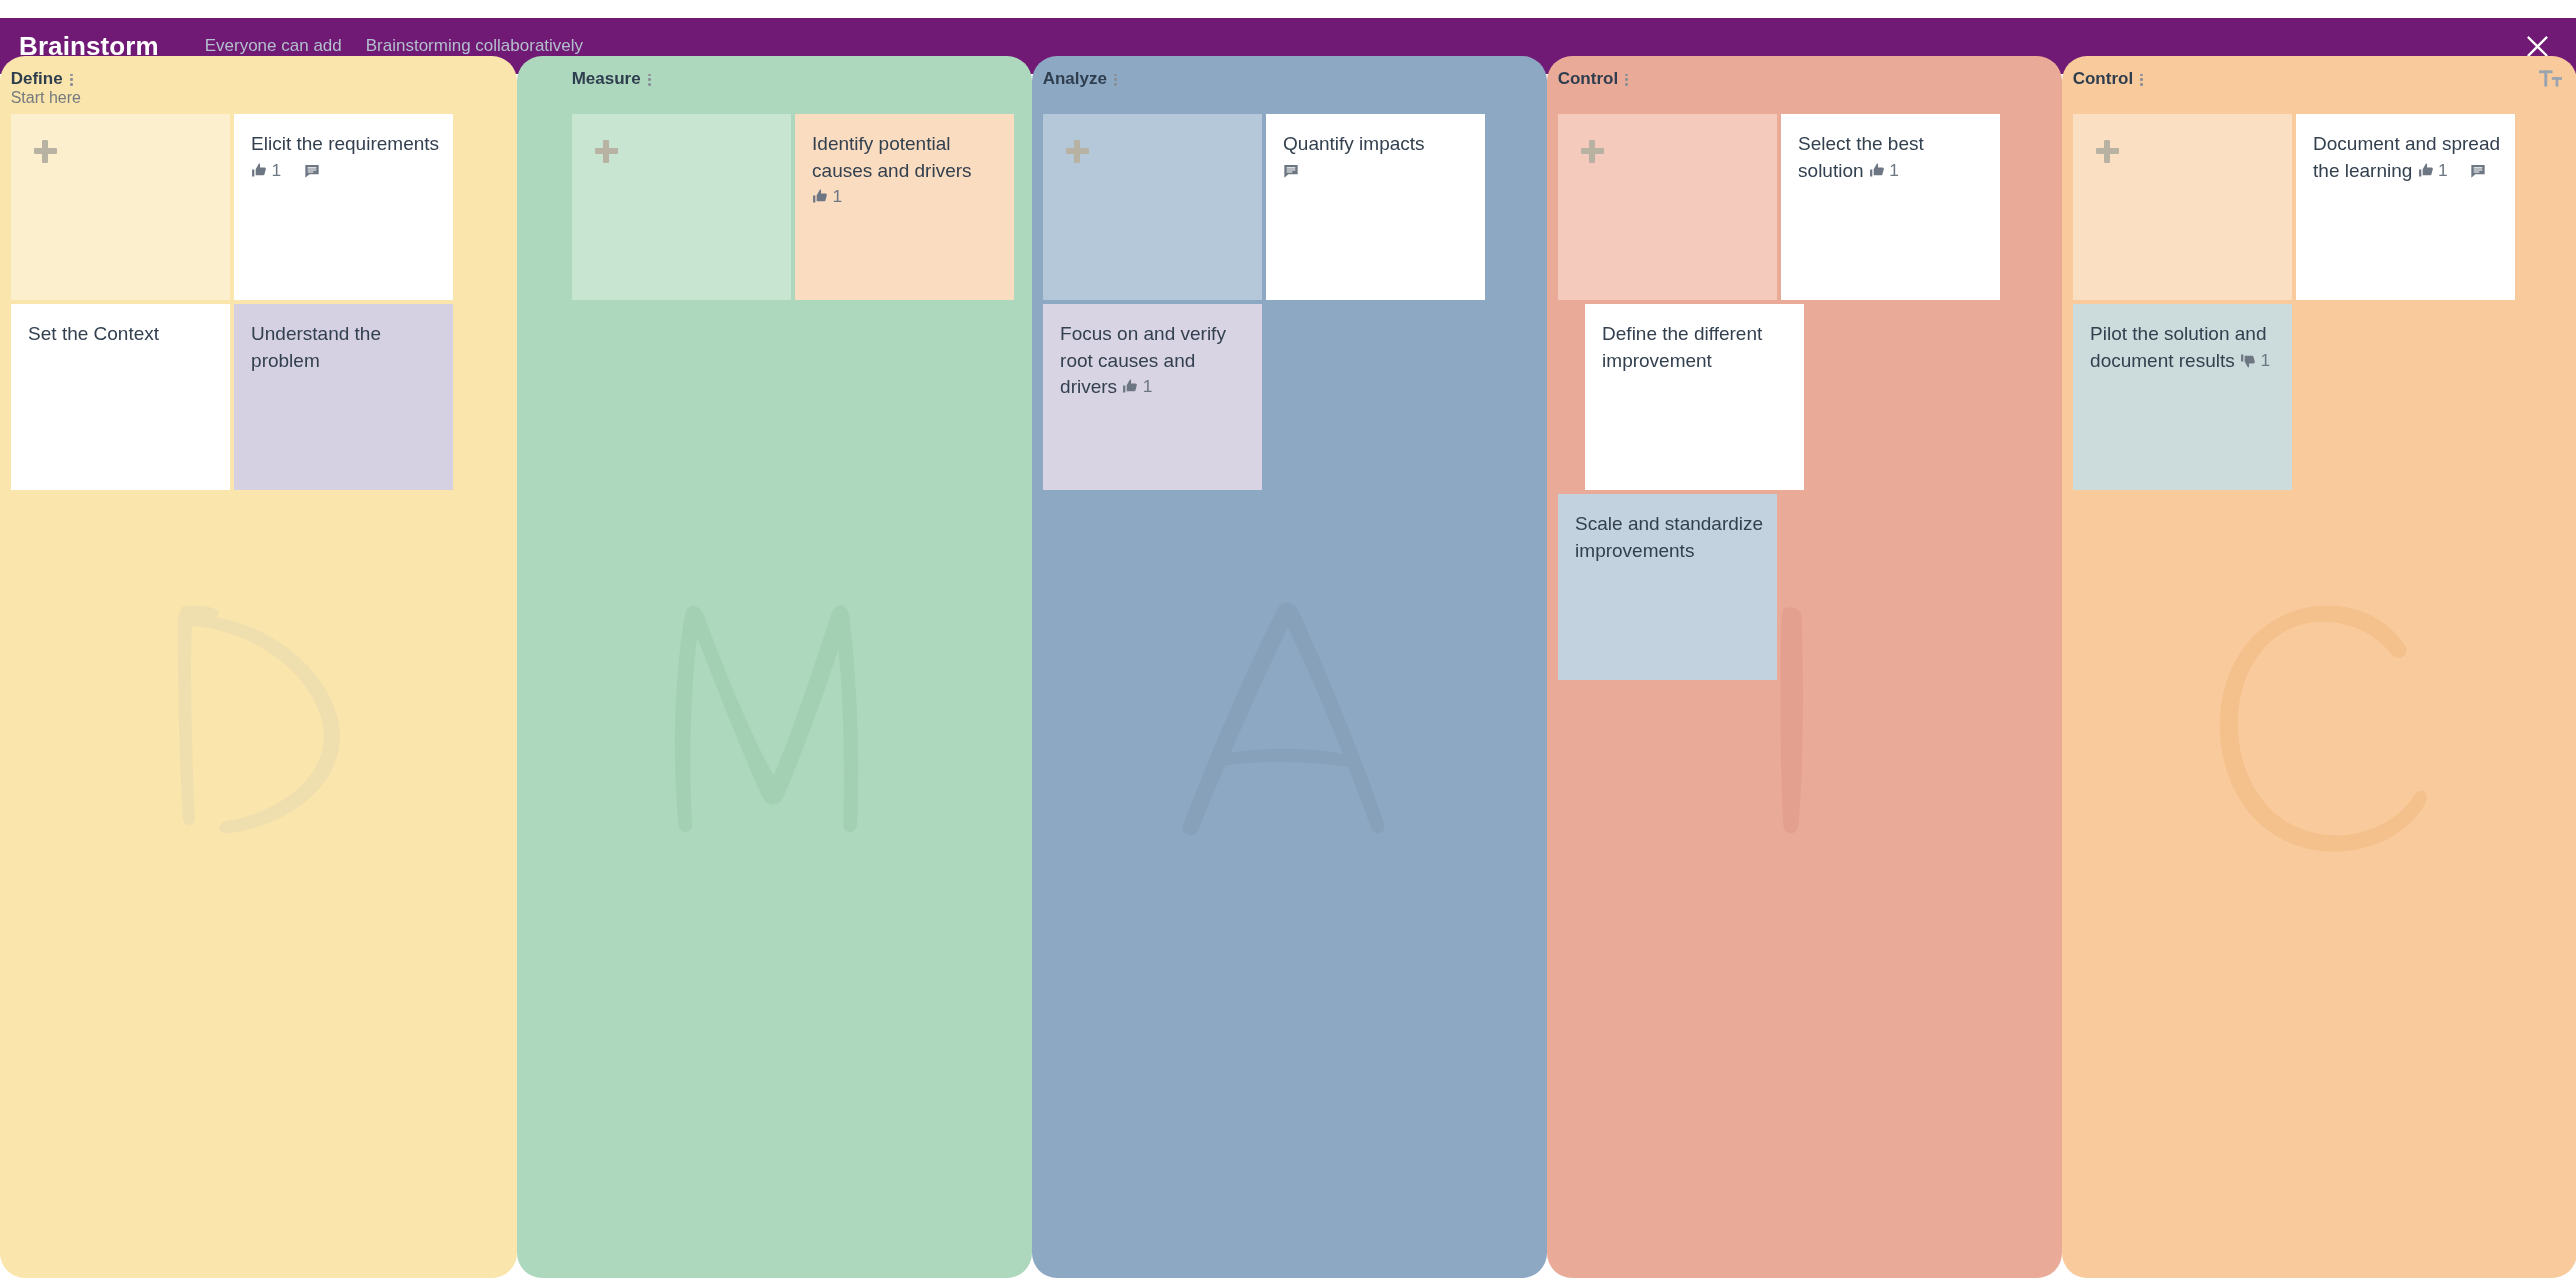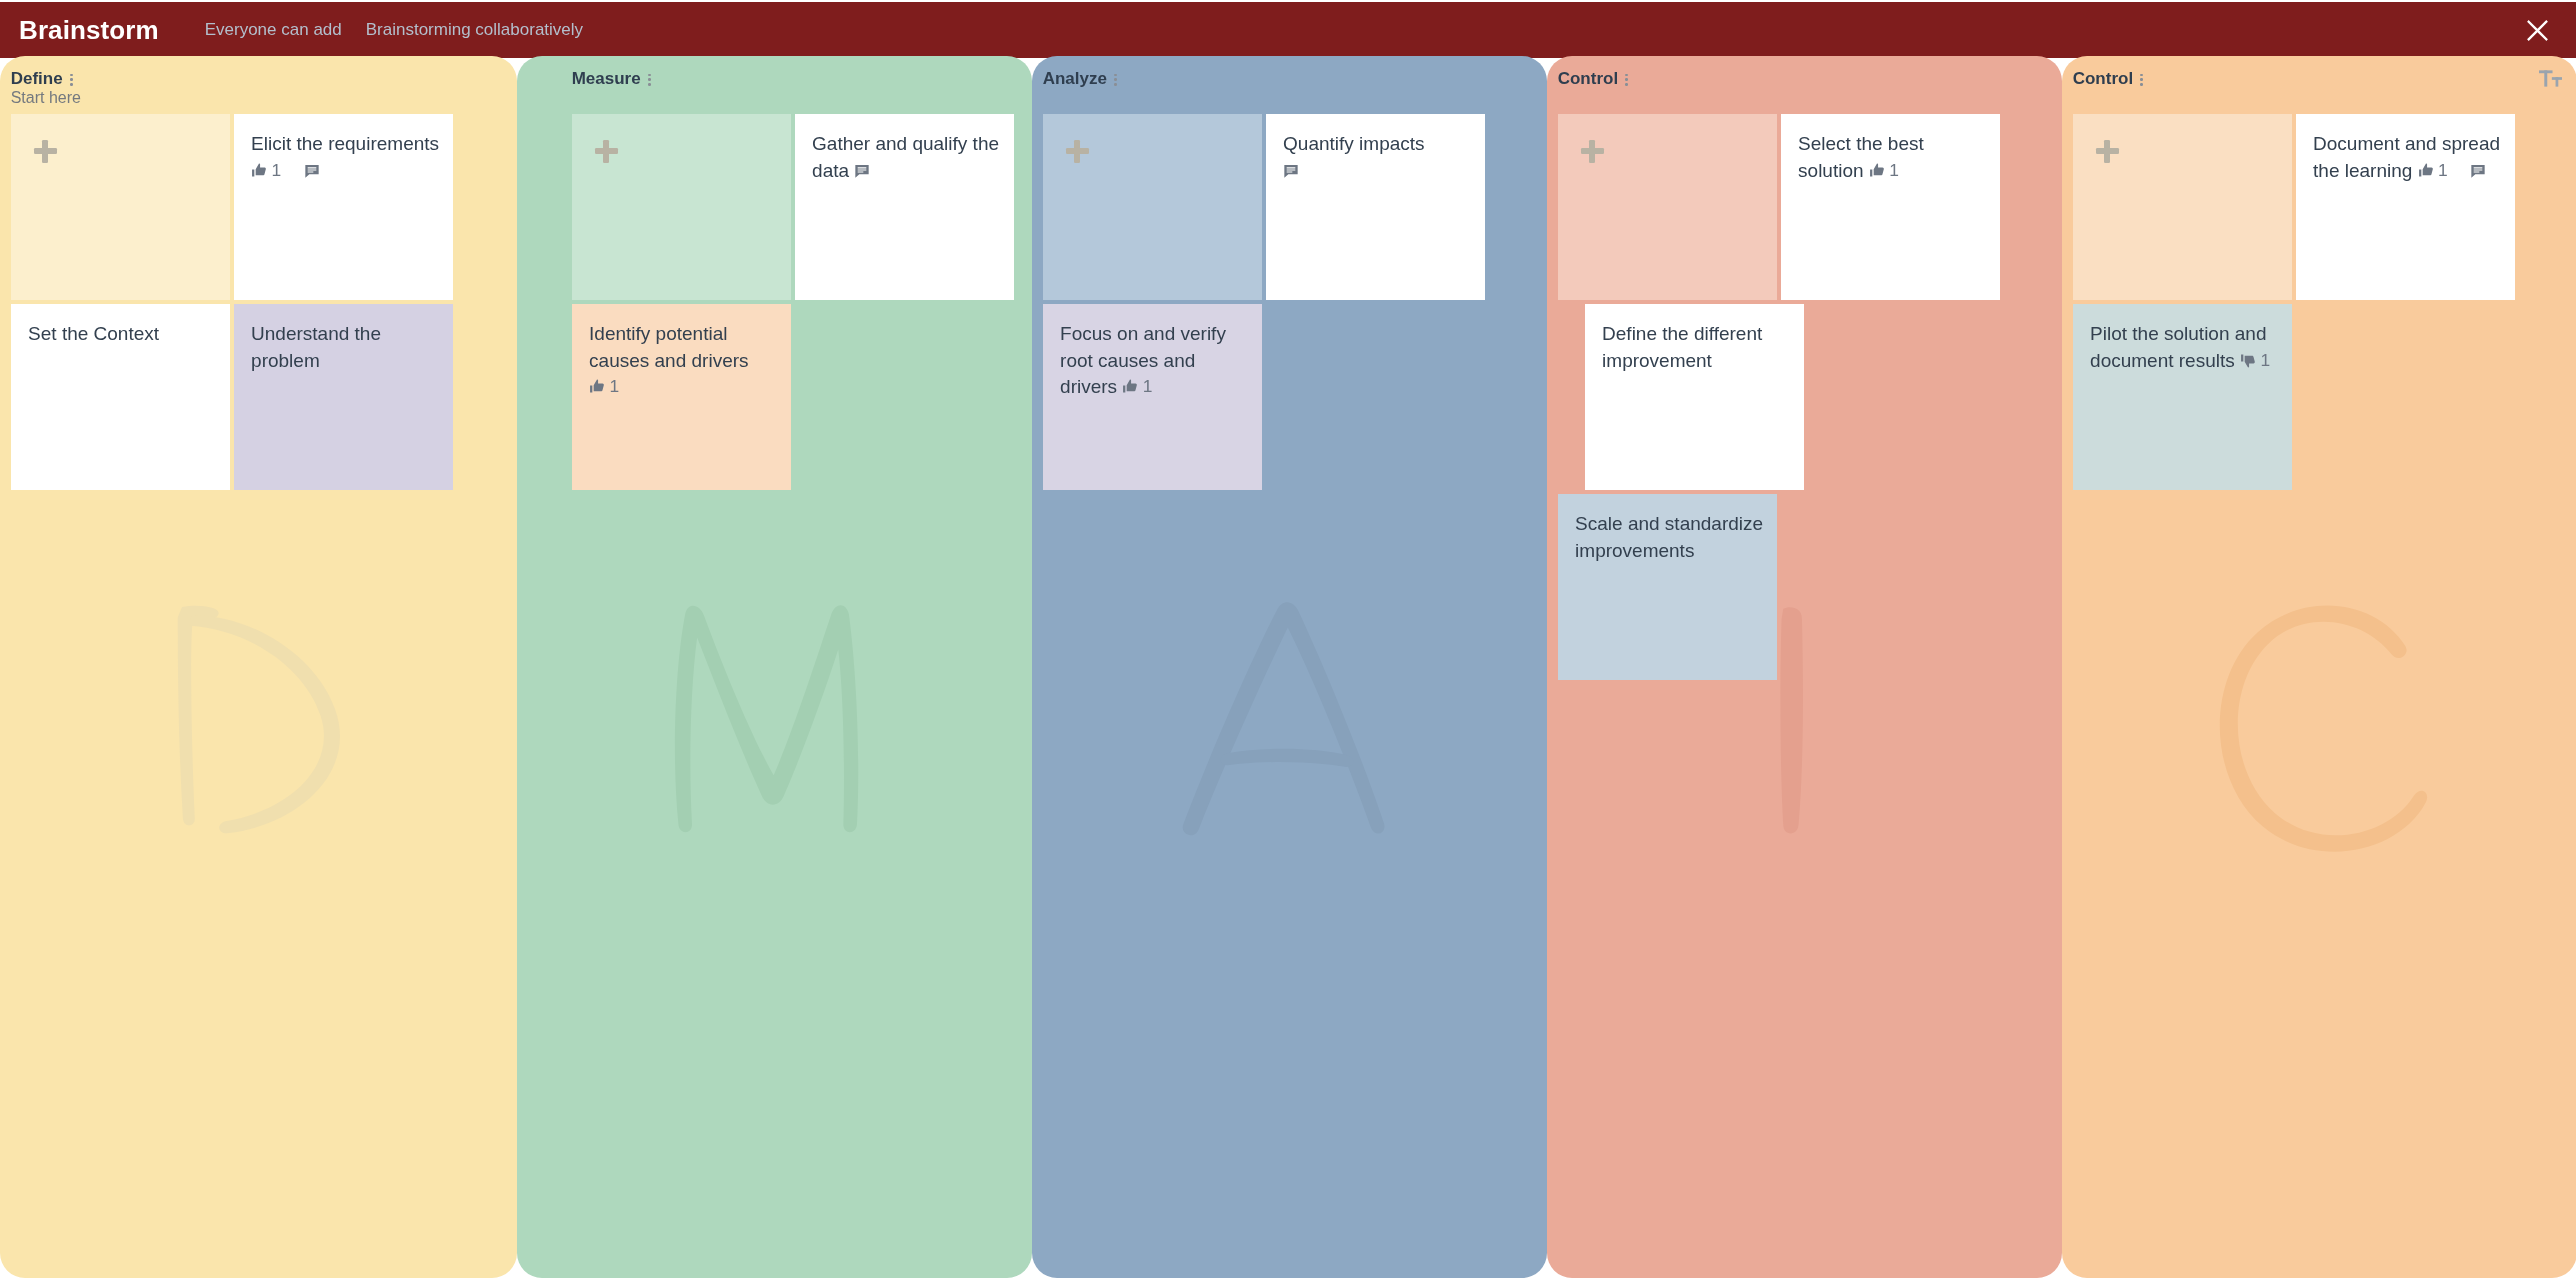--- a/index.html
+++ b/index.html
@@ -6,23 +6,23 @@
   * { box-sizing: border-box; margin: 0; padding: 0; }
   html, body {
     width: 2576px; height: 1278px;
     font-family: "Liberation Sans", sans-serif;
     background: #ffffff;
     overflow: hidden;
   }
 
   
   .topbar {
-    position: absolute; top: 2px; left: 0;
+    position: absolute; top: 18px; left: 0;
     width: 2576px; height: 56px;
-    background: #7f1d1d;
+    background: #701a75;
     display: flex; align-items: center;
   }
   .board-title {
     color: #ffffff;
     font-size: 26px;
     font-weight: 600;
     margin-left: 19px;
     letter-spacing: 0.1px;
     white-space: nowrap;
   }
@@ -225,28 +225,20 @@
             <i></i>
             <i></i>
             <i></i>
           </div>
         </div>
       </div>
       <div class="cards">
         <div class="card add" style="background: rgb(200, 229, 210);">
           <div class="plus"></div>
         </div>
-        <div class="card" style="background: rgb(255, 255, 255);"><span>Gather and qualify the data</span> <span class="meta">
-            <span>
-              <svg width="16" height="16" viewBox="0 0 24 24" aria-hidden="true">
-    <path fill="#6d7683" d="M2 3h20v14H8l-6 5z"></path>
-    <path fill="#ffffff" d="M5.5 6.5h13v1.7h-13zM5.5 9.6h13v1.7h-13zM5.5 12.7h8.5v1.7H5.5z"></path>
-  </svg>
-            </span>
-          </span></div>
         <div class="card" style="background: rgb(250, 220, 192);"><span>Identify potential causes and drivers</span> <span class="meta">
             <span>
               <svg width="17" height="17" viewBox="0 0 24 24" aria-hidden="true">
     <path fill="#6d7683" d="M1.5 10.5h3.2v10H1.5zM6.6 10.2l4.3-7.4c.5-.9 1.9-.6 1.9.5v4.6h6.3c1.2 0 2.1 1.1 1.8 2.2l-1.9 7.2c-.2.9-1 1.5-1.9 1.5H6.6z"></path>
   </svg>
             </span>
             <span class="count">1</span>
           </span></div>
       </div>
     </div>

